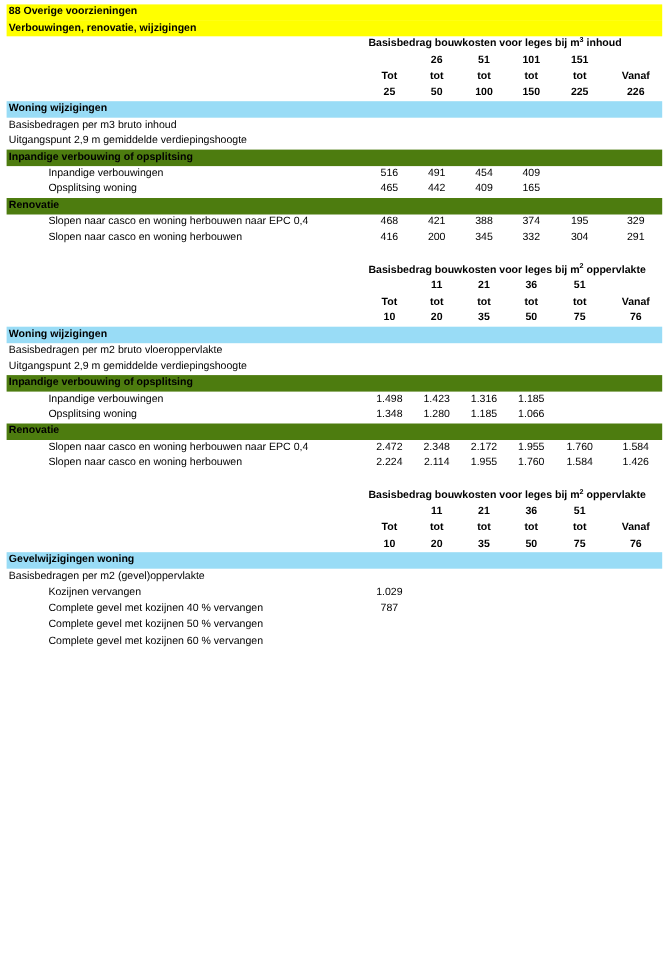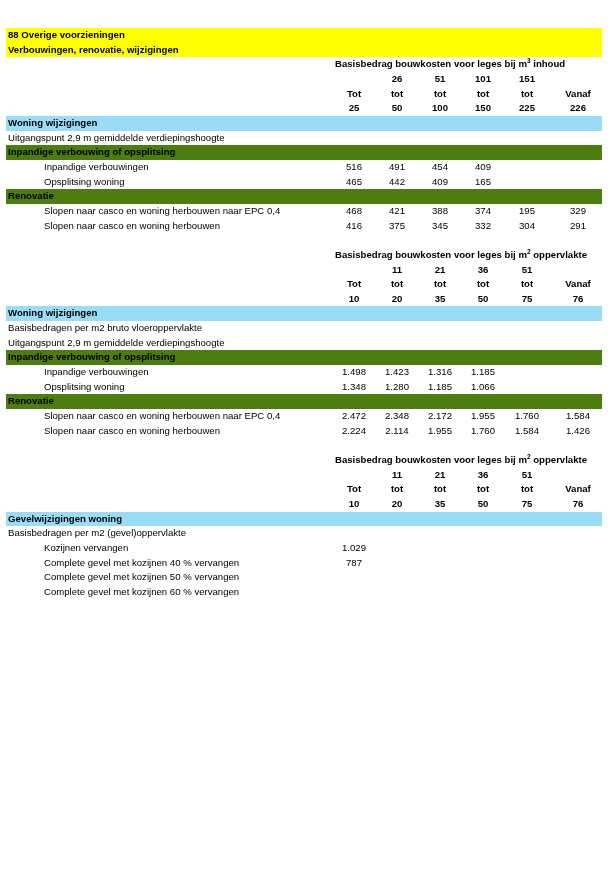--- a/index.html
+++ b/index.html
@@ -1,21 +1,21 @@
 <!DOCTYPE html>
 <html><head>
   <meta charset="utf-8">
   <style>
     html, body { margin: 0; padding: 0; background: #ffffff; }
     body {
       width: 608px; height: 890px; overflow: hidden; position: relative;
       font-family: "Liberation Sans", "DejaVu Sans", sans-serif;
       font-size: 9.6px; color: #000;
     }
-    #sheet { position: absolute; left: 6px; top: 4px; width: 596px; margin-top: 24px; }
+    #sheet { position: absolute; left: 6px; top: 4px; width: 596px; }
     .row {
       position: relative; height: 14.67px; line-height: 14.67px;
       white-space: nowrap;
     }
     .row.yellow { background: #ffff00; }
     .row.blue { background: #99dcf6; }
     .row.grey { background: #4d7c0f; }
     .b { font-weight: bold; }
     .lbl { position: absolute; left: 2px; top: 0; }
     .lbl.indent { left: 38px; }
@@ -75,20 +75,23 @@
           <span class="cell c2">100</span>
           <span class="cell c3">150</span>
           <span class="cell c4">225</span>
           <span class="cell c5">226</span>
         </div>
       </div>
       <div class="row blue b">
         <span class="lbl">Woning wijzigingen</span>
       </div>
       <div class="row">
+        <span class="lbl">Basisbedragen per m3 bruto inhoud</span>
+      </div>
+      <div class="row">
         <span class="lbl">Uitgangspunt 2,9 m gemiddelde verdiepingshoogte</span>
       </div>
       <div class="row grey b">
         <span class="lbl">Inpandige verbouwing of opsplitsing</span>
       </div>
       <div class="row ">
         <span class="lbl indent">Inpandige verbouwingen</span>
         <div class="cells">
           <span class="cell c0">516</span>
           <span class="cell c1">491</span>
@@ -120,21 +123,21 @@
           <span class="cell c2">388</span>
           <span class="cell c3">374</span>
           <span class="cell c4">195</span>
           <span class="cell c5">329</span>
         </div>
       </div>
       <div class="row ">
         <span class="lbl indent">Slopen naar casco en woning herbouwen</span>
         <div class="cells">
           <span class="cell c0">416</span>
-          <span class="cell c1">375</span>
+          <span class="cell c1">200</span>
           <span class="cell c2">345</span>
           <span class="cell c3">332</span>
           <span class="cell c4">304</span>
           <span class="cell c5">291</span>
         </div>
       </div>
     </div>
 
   <div class="row"></div>
 

